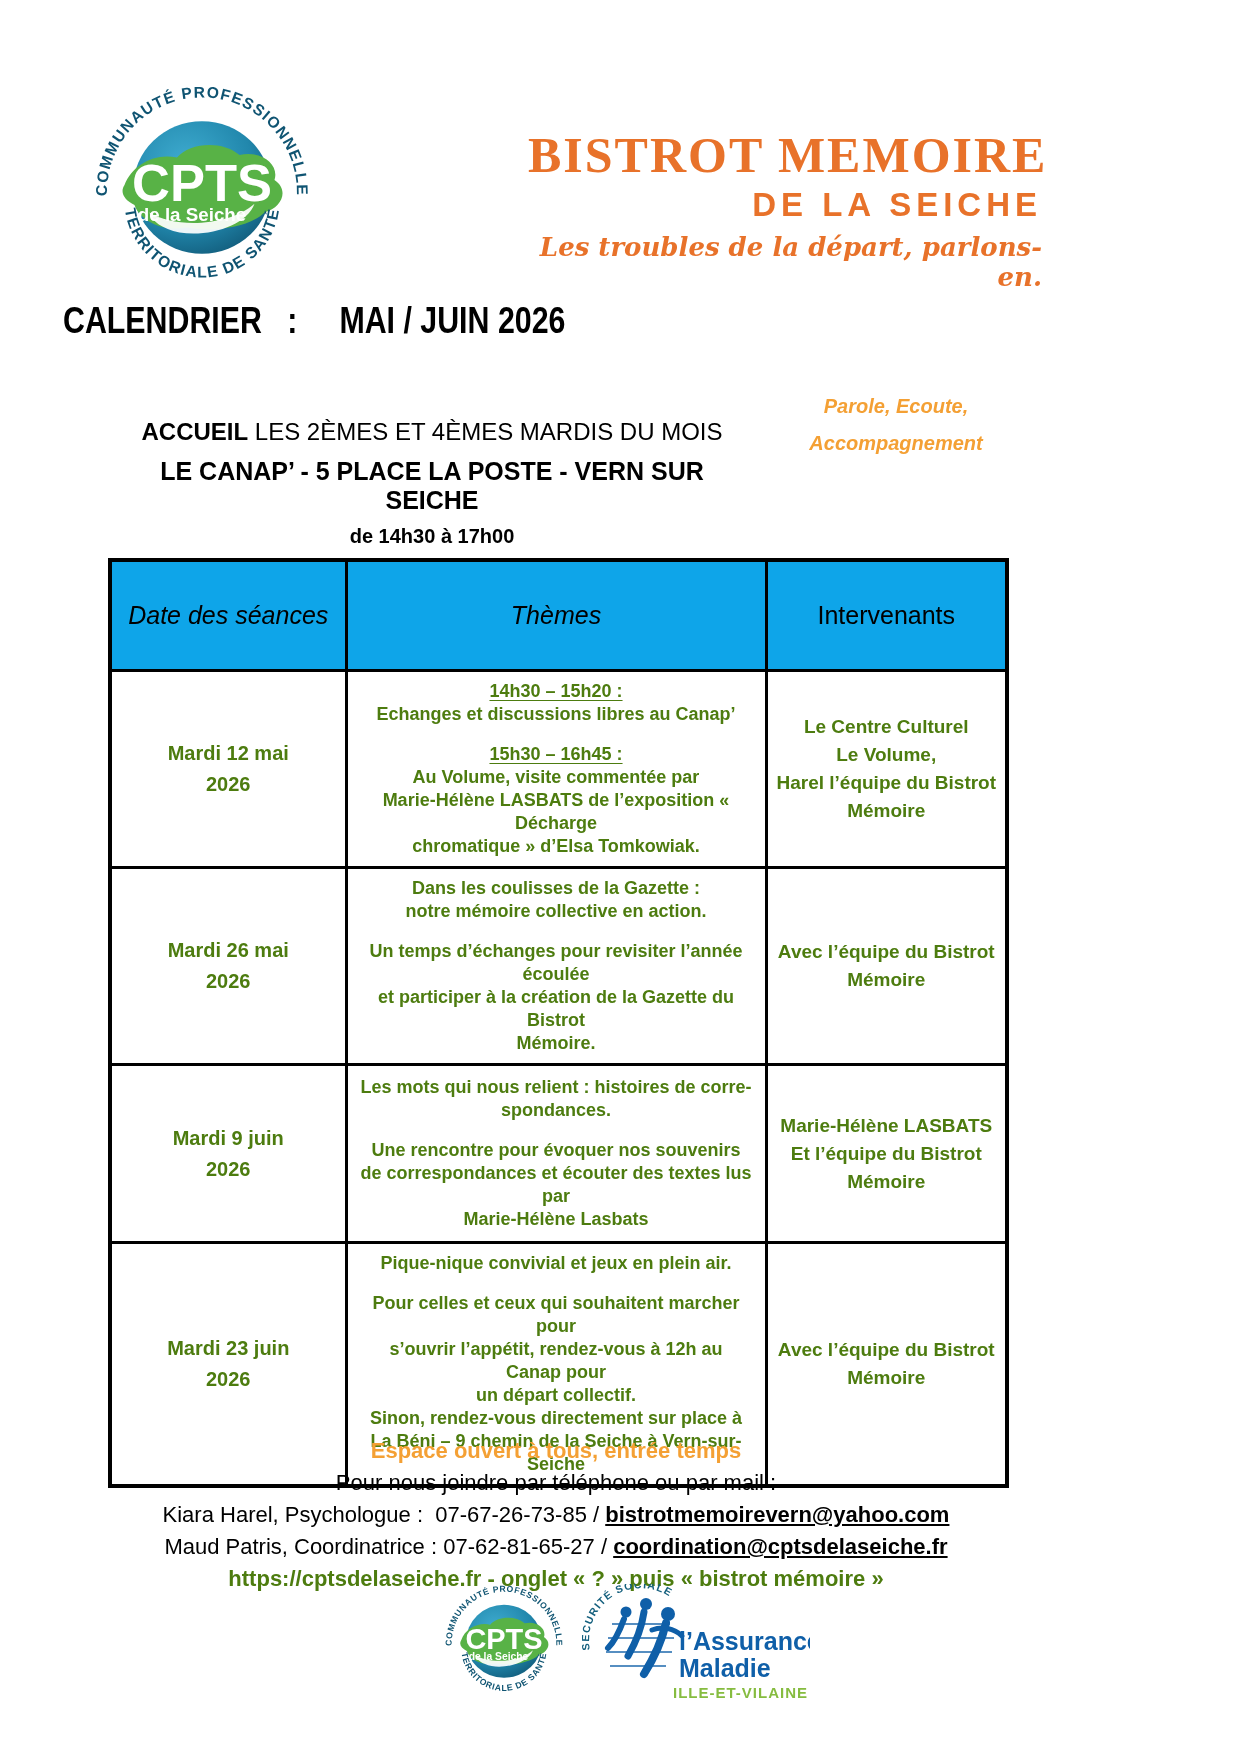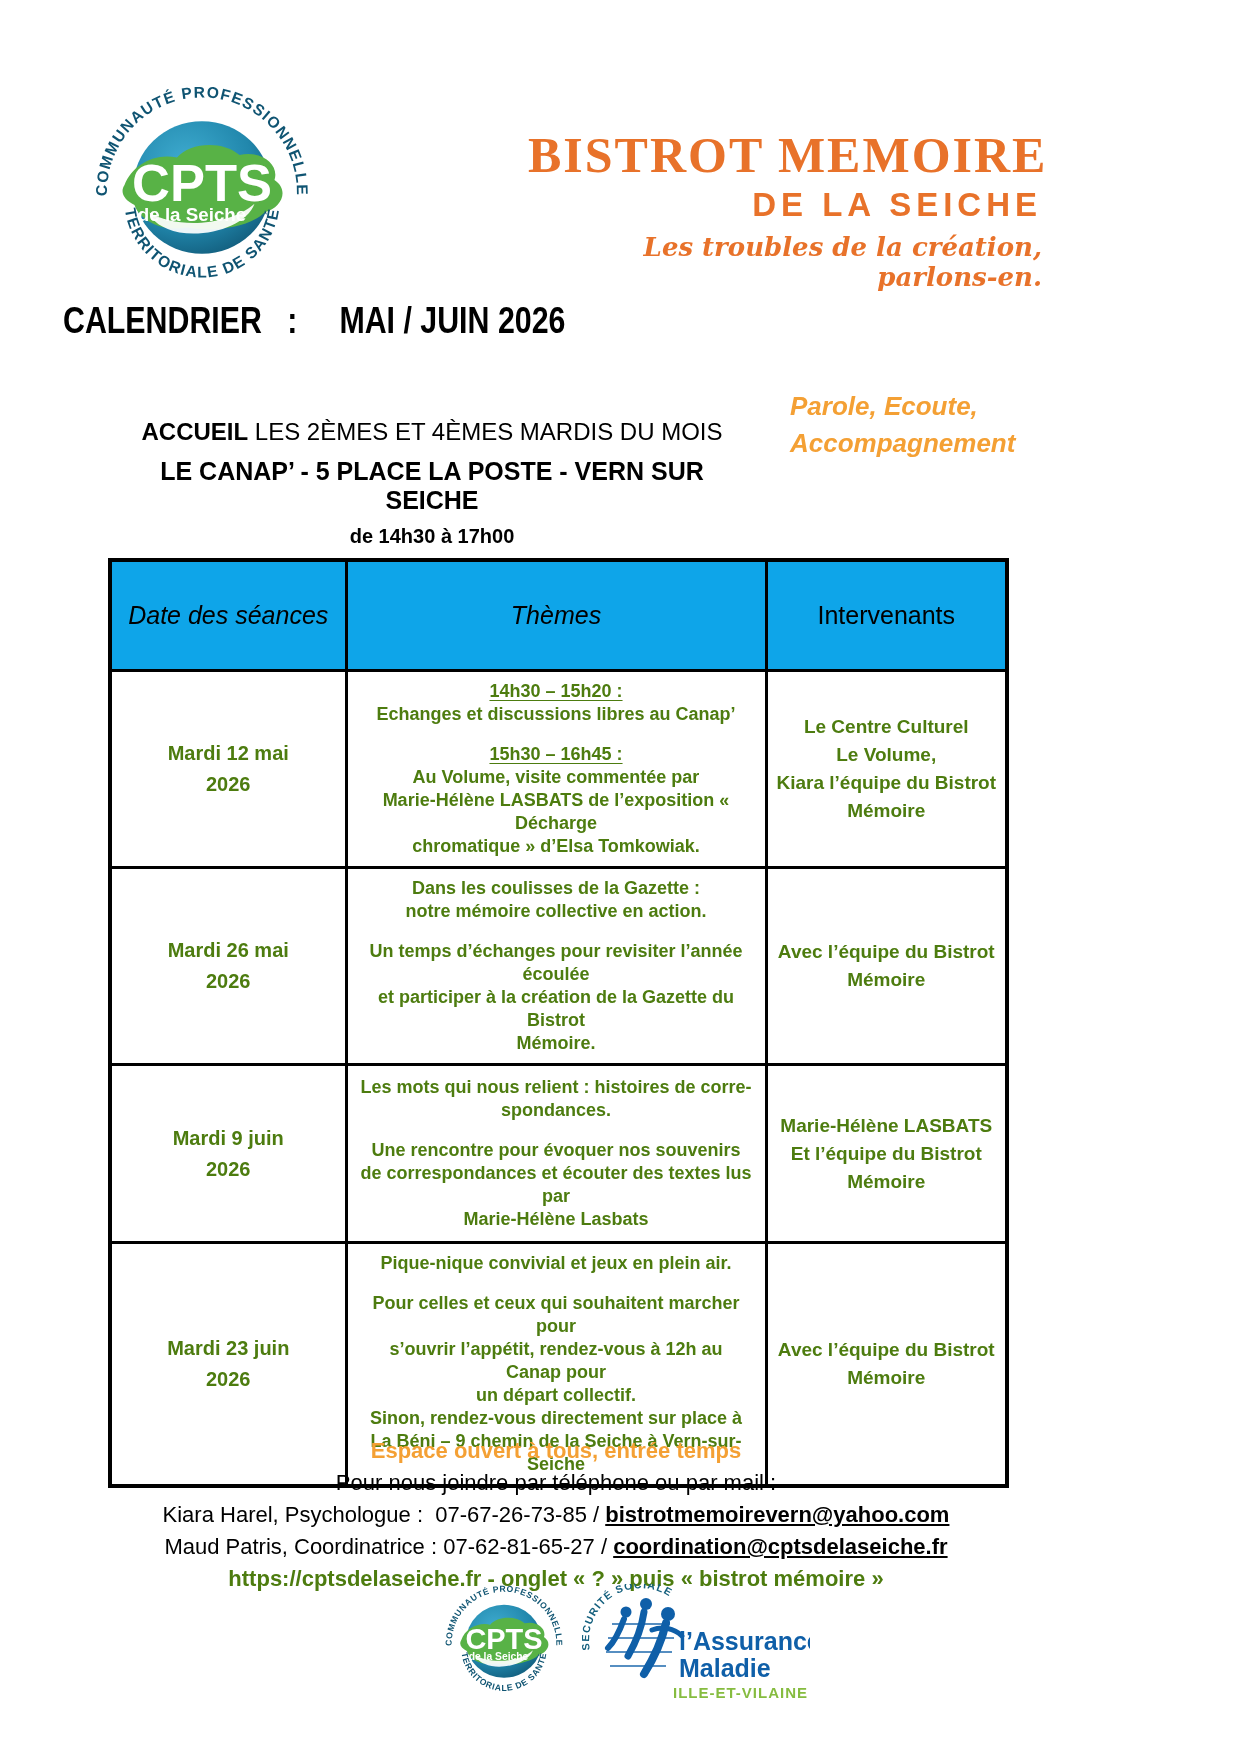--- a/index.html
+++ b/index.html
@@ -26,23 +26,23 @@
     font-family:"DejaVu Serif", serif; font-style:italic; font-weight:bold;
     font-size:26px; margin-top:8px;
   }
 
   
   .page-title {
     left:63px; top:300px; font-size:37px; font-weight:bold; color:#000;
     white-space:pre; transform:scaleX(0.82); transform-origin:0 50%;
   }
   .motto {
-    left:790px; top:388px; width:212px; text-align:left;
+    left:790px; top:388px; width:212px; text-align:center;
     color:#F4A034; font-weight:bold; font-style:italic;
-    font-size:26px; line-height:37px;
+    font-size:20px; line-height:37px;
   }
   .intro { left:118px; top:418px; width:628px; text-align:center; color:#000; }
   .intro-1 { font-size:24px; }
   .intro-1 .b { font-weight:bold; }
   .intro-2 { font-size:25px; font-weight:bold; margin-top:11px; }
   .intro-3 { font-size:20px; font-weight:bold; margin-top:10px;text-align:center; }
 
   
   table.schedule {
     position:absolute; left:108px; top:558px;
@@ -108,21 +108,21 @@
   </symbol>
 </svg>
 
 <svg class="abs cpts-top" width="240" height="205">
   <use href="#cptsLogo"></use>
 </svg>
 
 <div class="abs brand">
   <div class="brand-title">BISTROT MEMOIRE</div>
   <div class="brand-subtitle">DE LA SEICHE</div>
-  <div class="brand-tagline">Les troubles de la création, parlons-en.</div>
+  <div class="brand-tagline">Les troubles de la départ, parlons-en.</div>
 </div>
 
 <div class="abs page-title">CALENDRIER   :     MAI / JUIN 2026</div>
 
 <div class="abs motto">
   <div>Parole, Ecoute,</div>
   <div>Accompagnement</div>
 </div>
 
 <div class="abs intro">
@@ -152,21 +152,21 @@
           <div class="theme-line u">14h30 – 15h20 :</div>
           <div class="theme-line">Echanges et discussions libres au Canap’</div>
           <div class="theme-gap"></div>
           <div class="theme-line u">15h30 – 16h45 :</div>
           <div class="theme-line">Au Volume, visite commentée par
 Marie-Hélène LASBATS de l’exposition « Décharge
 chromatique » d’Elsa Tomkowiak.</div>
         </td>
         <td class="interv-cell">Le Centre Culturel
 Le Volume,
-Kiara l’équipe du Bistrot
+Harel l’équipe du Bistrot
 Mémoire</td>
       </tr>
       <tr>
         <td class="date-cell">Mardi 26 mai
 2026</td>
         <td class="themes-cell">
           <div class="theme-line">Dans les coulisses de la Gazette :
 notre mémoire collective en action.</div>
           <div class="theme-gap"></div>
           <div class="theme-line">Un temps d’échanges pour revisiter l’année écoulée

